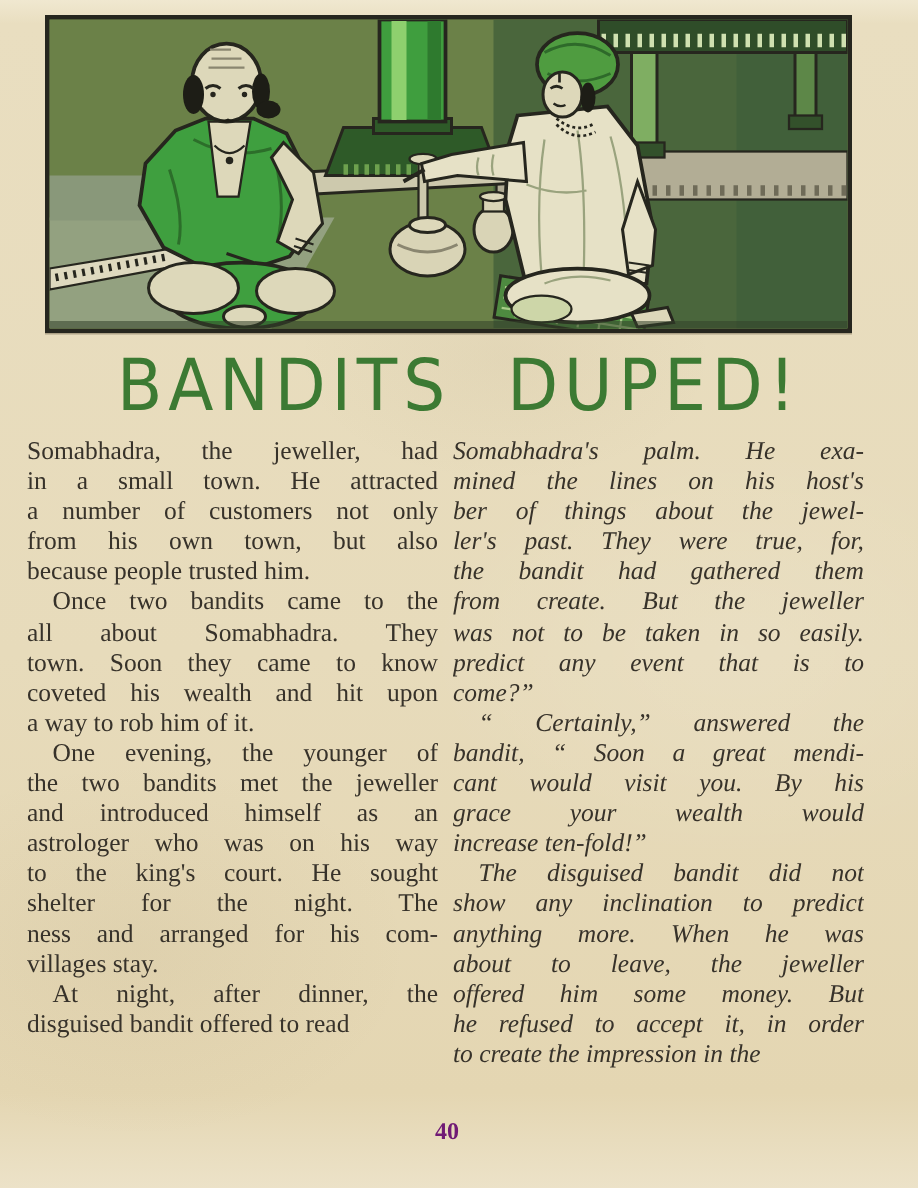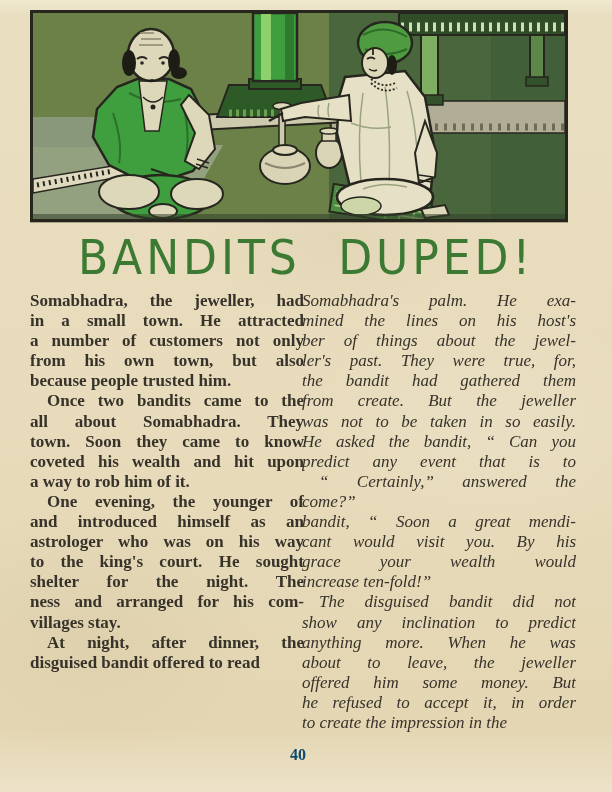--- a/index.html
+++ b/index.html
@@ -26,28 +26,28 @@
     position:absolute;top:229px;left:0;width:612px;text-align:center;
     font-family:"DejaVu Sans", sans-serif;
     font-size:45px;font-weight:400;color:#3c7a33;
     letter-spacing:4px;word-spacing:20px;
     transform:scale(.98,1.06);transform-origin:center top;
   }
   .column{
     position:absolute;top:291px;width:274px;
     font-size:17px;line-height:20.1px;color:#37322a;
   }
-  .col-left{left:30px;font-weight:bold;}
+  .col-left{left:18px;}
   .col-right{left:302px;font-style:italic;}
   .line{text-align:justify;height:20.1px;overflow:hidden;}
   .jl{text-align-last:justify;}
   .ind{text-indent:17px;}
   .page-number{
     position:absolute;top:746px;left:0;width:596px;text-align:center;
-    font-size:16px;font-weight:bold;color:#0c4a6e;
+    font-size:16px;font-weight:bold;color:#701a75;
   }
 </style>
 </head>
 <body>
 
 <div class="paper-noise"></div>
 
 <div class="illustration-frame">
   <svg viewBox="0 0 532 206" preserveAspectRatio="none">
 
@@ -166,41 +166,41 @@
     <div class="line jl">in a small town.  He attracted</div>
     <div class="line jl">a number of customers not only</div>
     <div class="line jl">from his own town, but also</div>
     <div class="line">because people trusted him.</div>
     <div class="line jl ind">Once two bandits came to the</div>
     <div class="line jl">all about Somabhadra.  They</div>
     <div class="line jl">town.  Soon they came to know</div>
     <div class="line jl">coveted his wealth and hit upon</div>
     <div class="line">a way to rob him of it.</div>
     <div class="line jl ind">One evening, the younger of</div>
+    <div class="line jl">the two bandits met the jeweller</div>
     <div class="line jl">and introduced himself as an</div>
     <div class="line jl">astrologer who was on his way</div>
     <div class="line jl">to the king's court.  He sought</div>
     <div class="line jl">shelter for the night.  The</div>
     <div class="line jl">ness and arranged for his com-</div>
     <div class="line">villages stay.</div>
     <div class="line jl ind">At night, after dinner, the</div>
     <div class="line">disguised bandit offered to read</div>
   </div>
 <div class="column col-right">
     <div class="line jl">Somabhadra's palm.  He exa-</div>
     <div class="line jl">mined the lines on his host's</div>
     <div class="line jl">ber of things about the jewel-</div>
     <div class="line jl">ler's past.  They were true, for,</div>
     <div class="line jl">the bandit had gathered them</div>
     <div class="line jl">from create.  But the jeweller</div>
     <div class="line jl">was not to be taken in so easily.</div>
-    <div class="line jl">He asked the bandit, “ Can you</div>
     <div class="line jl">predict any event that is to</div>
+    <div class="line">come?”</div>
     <div class="line jl ind">“ Certainly,” answered the</div>
-    <div class="line">come?”</div>
     <div class="line jl">bandit, “ Soon a great mendi-</div>
     <div class="line jl">cant would visit you.  By his</div>
     <div class="line jl">grace your wealth would</div>
     <div class="line">increase ten-fold!”</div>
     <div class="line jl ind">The disguised bandit did not</div>
     <div class="line jl">show any inclination to predict</div>
     <div class="line jl">anything more.  When he was</div>
     <div class="line jl">about to leave, the jeweller</div>
     <div class="line jl">offered him some money.  But</div>
     <div class="line jl">he refused to accept it, in order</div>

